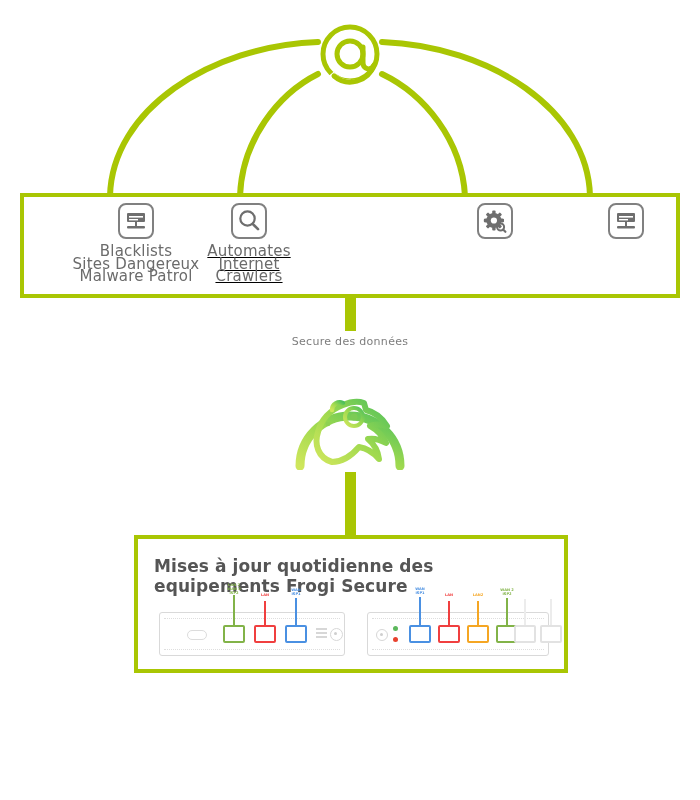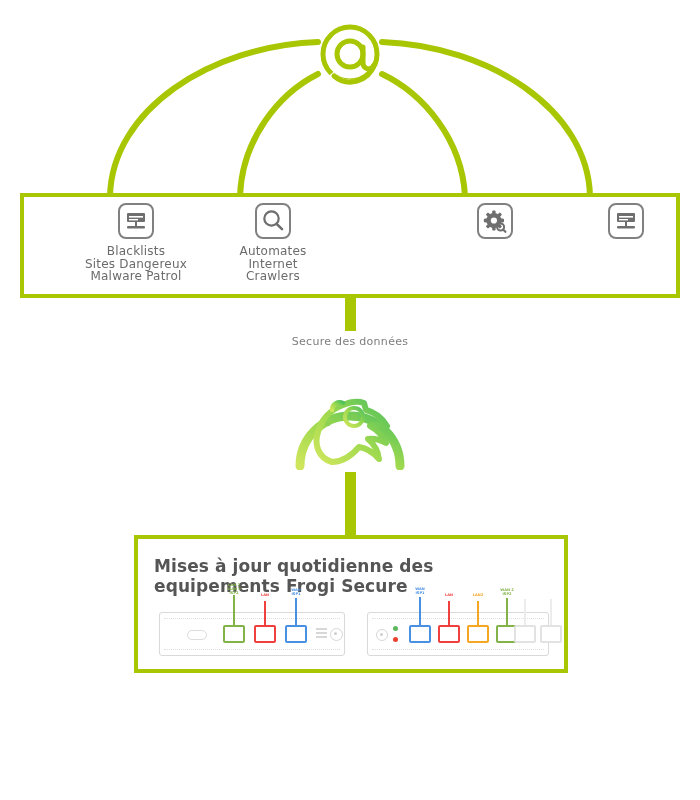--- a/index.html
+++ b/index.html
@@ -23,21 +23,21 @@
   }
   .source-item{
     position:absolute;top:6px;text-align:center;
   }
   .src-icon{
     width:36px;height:36px;margin:0 auto;
     border:2px solid #808080;border-radius:8px;
     box-sizing:border-box;position:relative;background:#fff;
   }
   .src-label{
-    margin-top:6px;font-size:12px;line-height:12.5px;color:#6b6b6b;
+    margin-top:6px;font-size:15px;line-height:12.5px;color:#6b6b6b;
     letter-spacing:.2px;white-space:pre-line;
   }
 
   
   .vbar{position:absolute;background:#a9c603;}
 
   .fusion-text{
     position:absolute;top:335px;left:0;width:700px;text-align:center;
     font-size:11px;color:#7d7d7d;letter-spacing:.3px;
   }
@@ -109,21 +109,21 @@
             <rect x="9" y="14" width="9" height="1.4" fill="#ffffff"></rect>
             <rect x="15" y="17" width="2" height="5" fill="#6e6e6e"></rect>
             <rect x="7" y="21" width="18" height="2.6" rx="1" fill="#6e6e6e"></rect>
           </svg>
         </div>
         <div class="src-label">Blacklists
 Sites Dangereux
 Malware Patrol</div>
       </div>
 
-      <div class="source-item" style="left:174px;width:150px;">
+      <div class="source-item" style="left:150px;width:150px;text-decoration:underline;">
         <div class="src-icon">
           <svg width="32" height="32" viewBox="0 0 32 32">
             <circle cx="14.5" cy="13.5" r="7.2" fill="none" stroke="#6e6e6e" stroke-width="2.2"></circle>
             <line x1="19.6" y1="18.8" x2="25" y2="24.2" stroke="#6e6e6e" stroke-width="2.6" stroke-linecap="round"></line>
           </svg>
         </div>
         <div class="src-label">Automates
 Internet
 Crawlers</div>
       </div>

